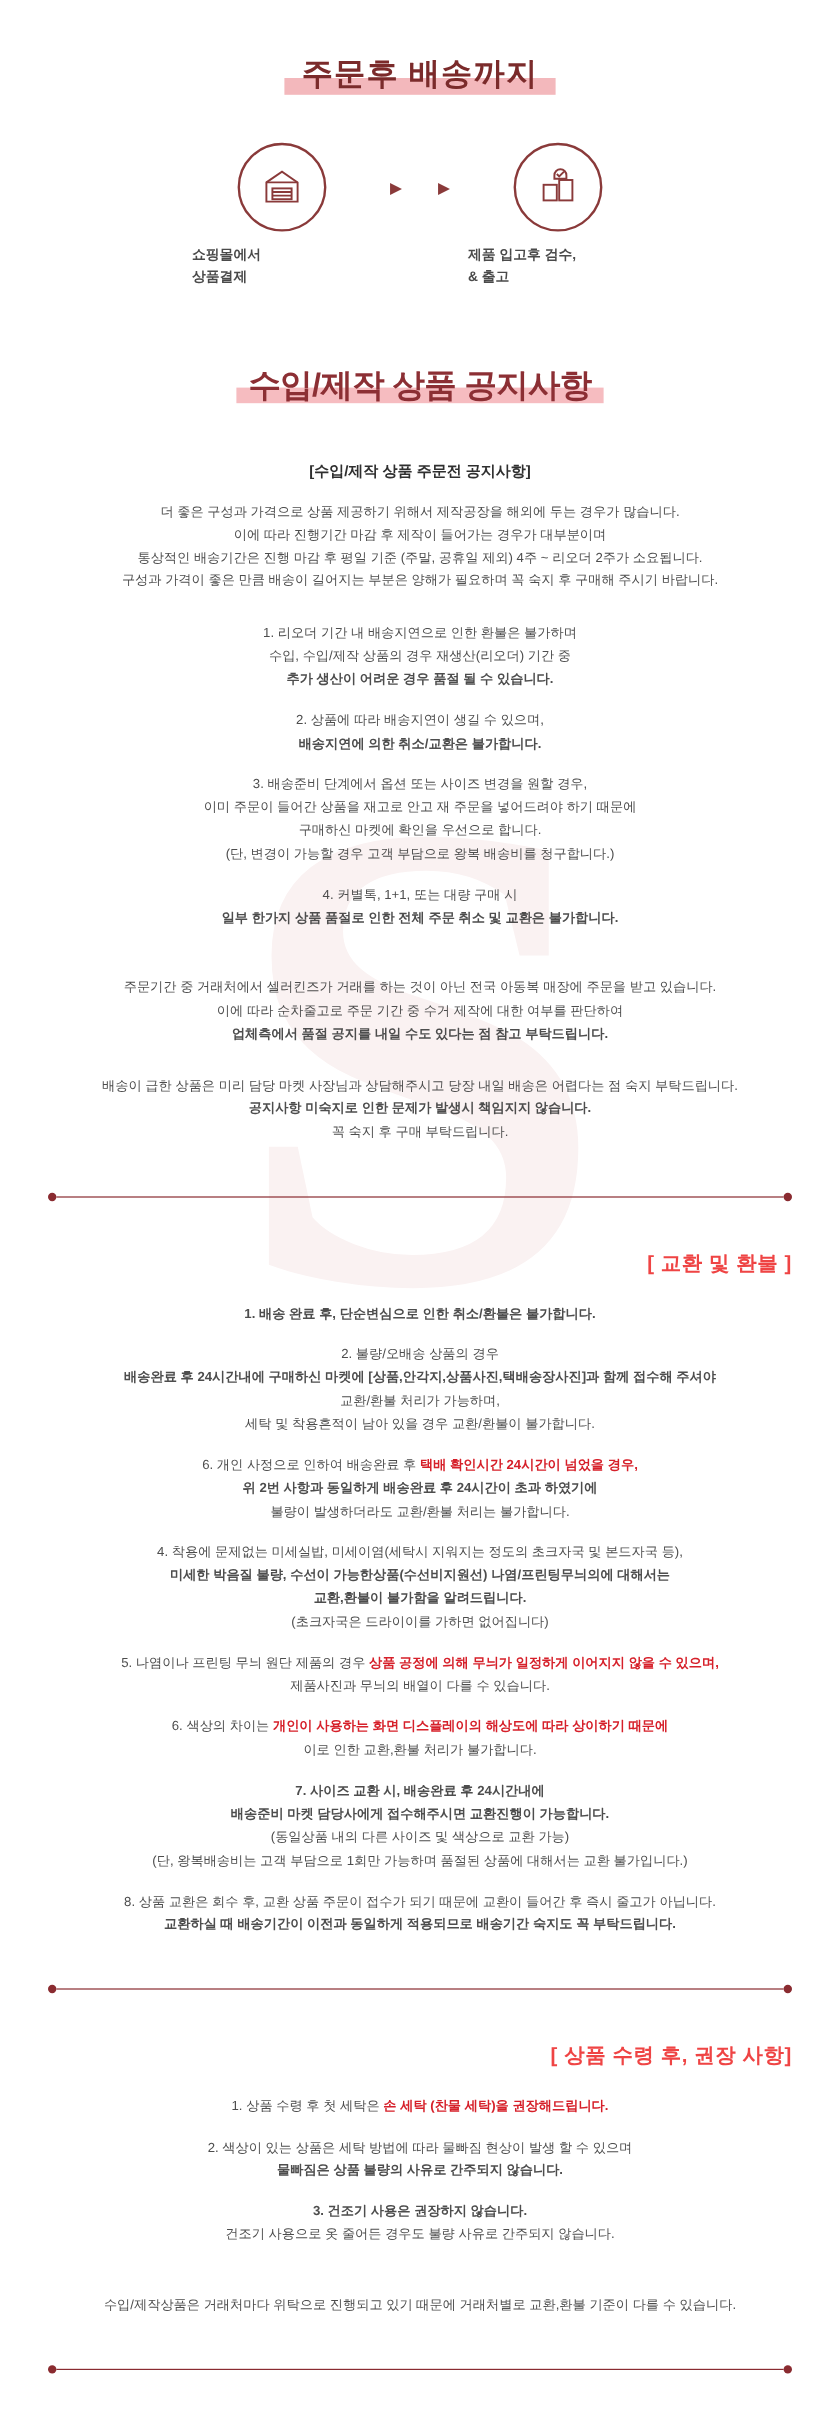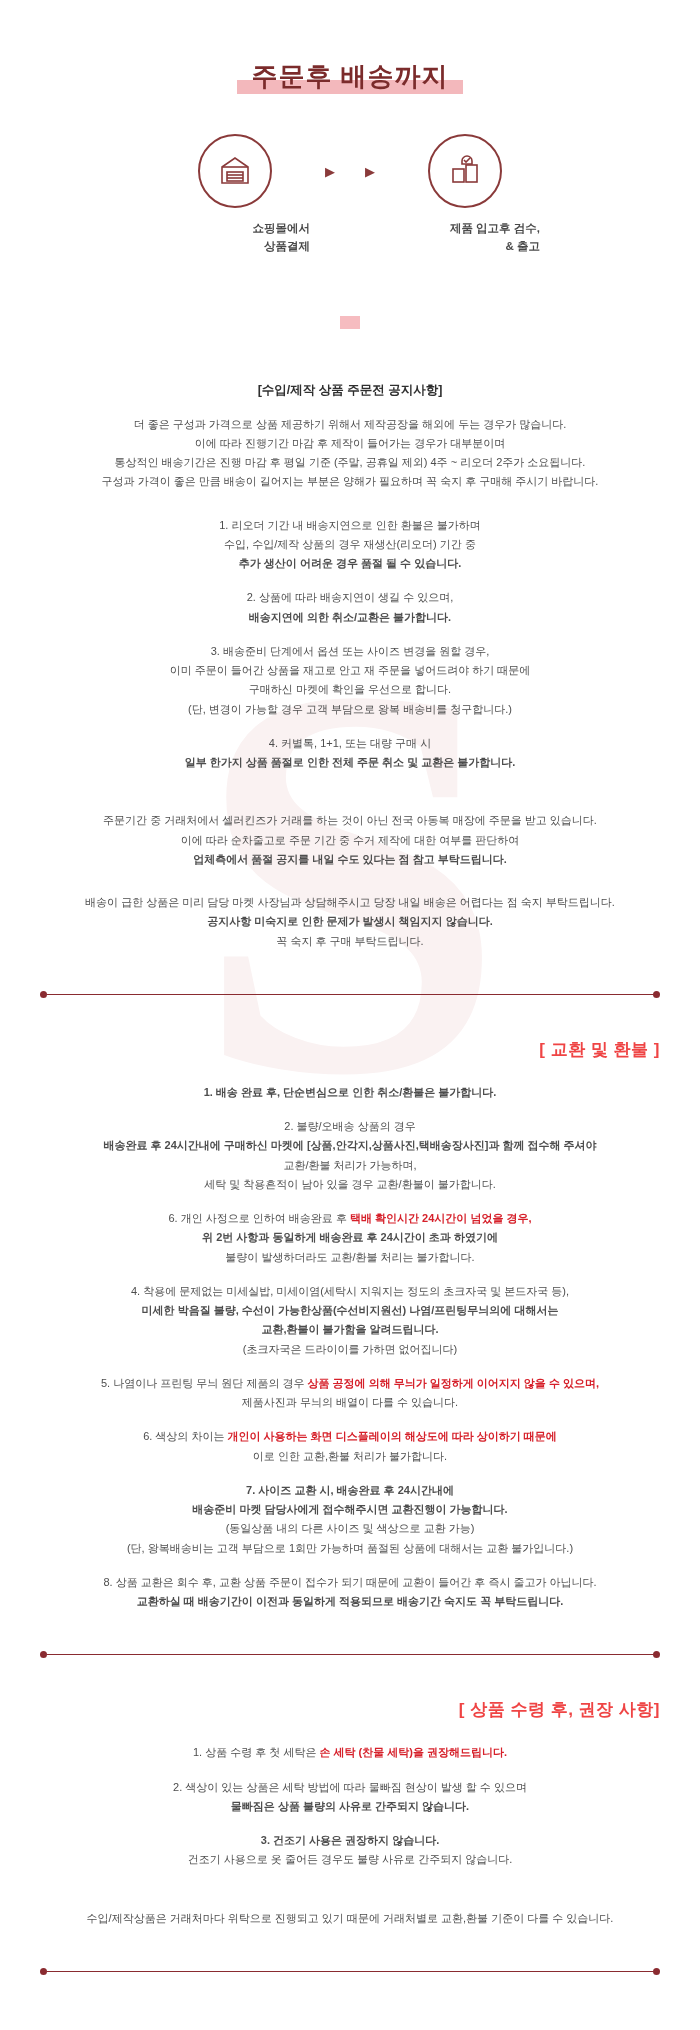--- a/index.html
+++ b/index.html
@@ -21,21 +21,21 @@
     top: 600px;
     transform: translateX(-50%);
     font-size: 560px;
     font-family: "Liberation Serif", serif;
     color: #faf2f2;
     line-height: 1;
     z-index: 0;
     user-select: none;
     font-weight: bold;
   }
-  .page { position: relative; z-index: 1; width: 700px; margin: 15px auto; }
+  .page { position: relative; z-index: 1; width: 700px; margin: 0 auto; }
 
   
   .top-banner {
     padding-top: 42px;
     text-align: center;
   }
   .banner-title {
     display: inline-block;
     position: relative;
     font-size: 26px;
@@ -56,21 +56,21 @@
   
   .steps {
     margin-top: 38px;
     display: flex;
     justify-content: center;
     align-items: flex-start;
     gap: 0px;
   }
   .step {
     width: 150px;
-    text-align: right;
+    text-align: left;
   }
   .step-circle {
     width: 74px; height: 74px;
     margin: 0 auto;
     border: 2px solid #8a3a3a;
     border-radius: 50%;
     display: flex;
     align-items: center;
     justify-content: center;
     color: #8a3a3a;
@@ -214,20 +214,21 @@
       <div class="step-label">
           <div>제품 입고후 검수,</div>
           <div>&amp; 출고</div>
         </div>
     </div>
   </div>
 
   <div class="section-heading">
     <div class="txt">
       <span class="hl"></span>
+      <span>수입/제작 상품 공지사항</span>
     </div>
   </div>
 
   <div class="block">
     <div class="block-title">[수입/제작 상품 주문전 공지사항]</div>
     <p class="line">더 좋은 구성과 가격으로 상품 제공하기 위해서 제작공장을 해외에 두는 경우가 많습니다.</p>
     <p class="line">이에 따라 진행기간 마감 후 제작이 들어가는 경우가 대부분이며</p>
     <p class="line">통상적인 배송기간은 진행 마감 후 평일 기준 (주말, 공휴일 제외) 4주 ~ 리오더 2주가 소요됩니다.</p>
     <p class="line">구성과 가격이 좋은 만큼 배송이 길어지는 부분은 양해가 필요하며 꼭 숙지 후 구매해 주시기 바랍니다.</p>
 

